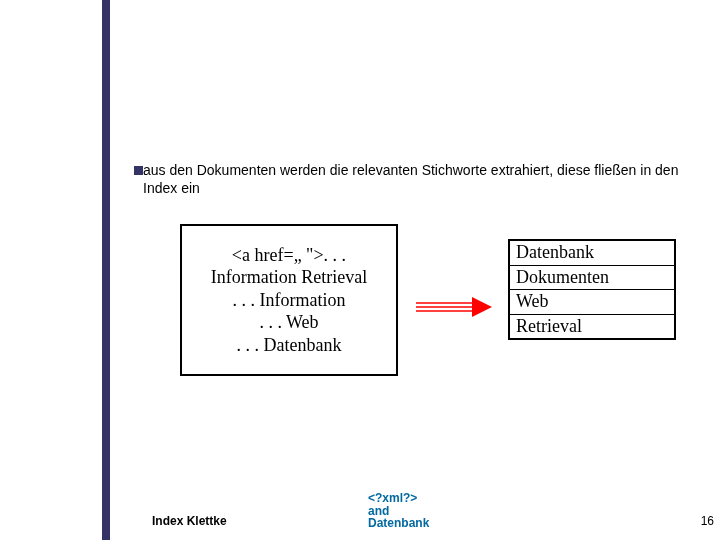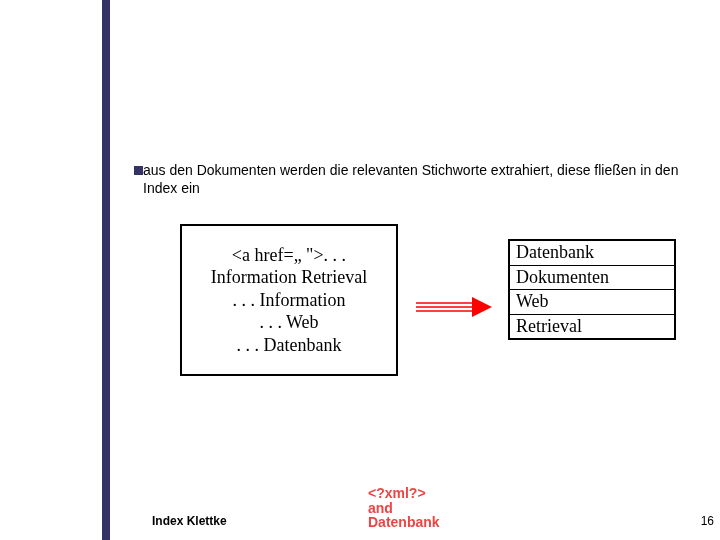--- a/index.html
+++ b/index.html
@@ -115,24 +115,24 @@
     position: absolute;
     left: 152px;
     bottom: 12px;
     font-size: 12px;
     font-weight: bold;
   }
   .footer-logo {
     position: absolute;
     left: 368px;
     bottom: 10px;
-    font-size: 14px;
+    font-size: 12px;
     line-height: 1.05;
     font-family: "Segoe UI", Arial, sans-serif;
-    color: #ef4444;
+    color: #0369a1;
     font-weight: bold;
   }
   .footer-page {
     position: absolute;
     right: 6px;
     bottom: 12px;
     font-size: 12px;
     margin-left: 20px;
   }
 </style>

